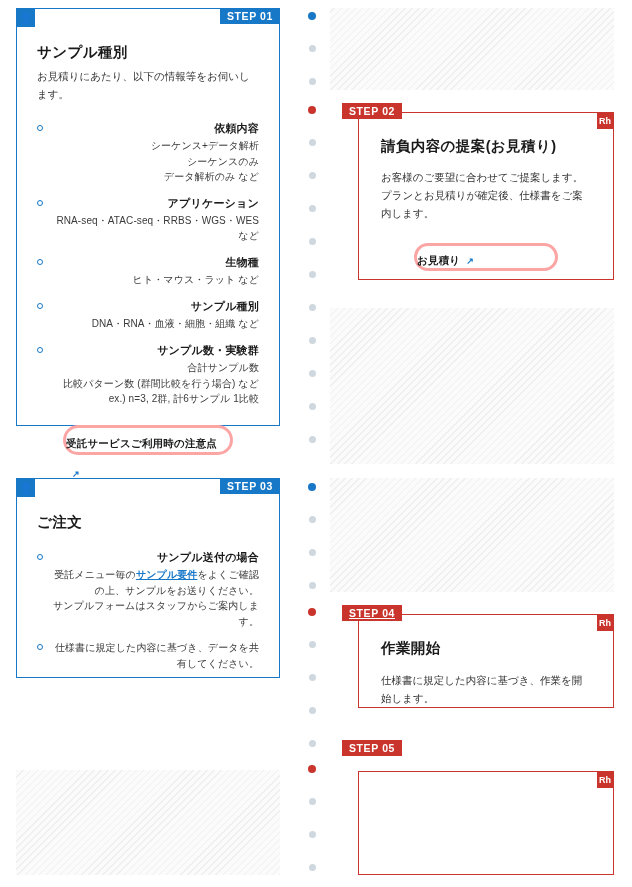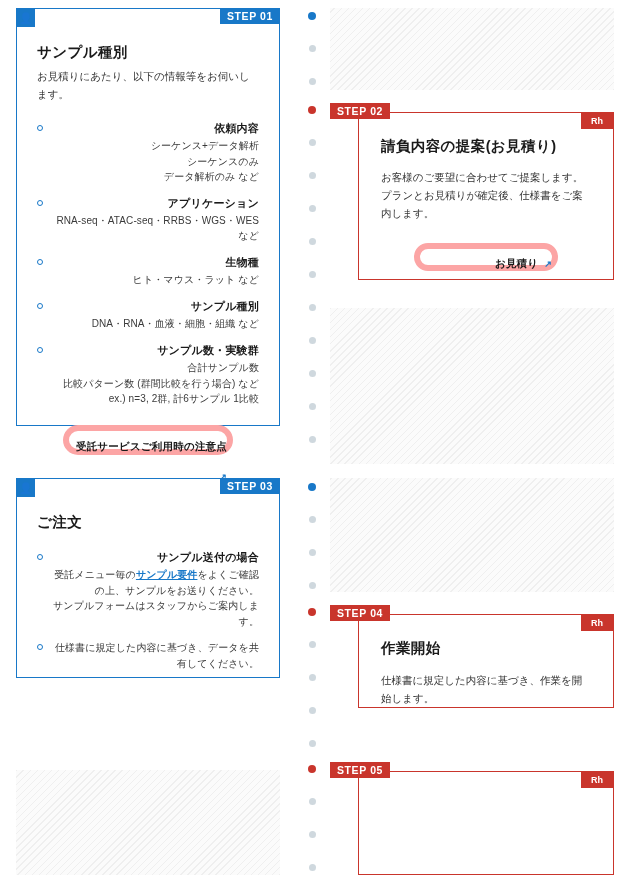--- a/index.html
+++ b/index.html
@@ -63,21 +63,21 @@
     background: #1878c8;
     color: #ffffff;
     font-size: 11px;
     line-height: 18px;
     text-align: center;
   }
   .corner-icon-r {
     position: absolute;
     right: 0;
     top: 0;
-    width: 32px;
+    width: 16px;
     height: 16px;
     background: #c9352c;
     color: #ffffff;
     font-size: 9px;
     line-height: 16px;
     text-align: center;
     font-weight: bold;
   }
 
   .step-badge {
@@ -85,21 +85,21 @@
     height: 16px;
     line-height: 16px;
     color: #ffffff;
     font-size: 10.5px;
     font-weight: bold;
     letter-spacing: 0.6px;
     padding: 0 7px;
     white-space: nowrap;
   }
   .step-badge.blue { background: #1878c8; }
-  .step-badge.red  { background: #c9352c; }
+  .step-badge.red  { background: #c9352c; margin-left: 12px; }
 
   .card-title {
     font-size: 14.5px;
     font-weight: bold;
     color: #1a1a1a;
     margin: 0;
     letter-spacing: 0.4px;
   }
   .card-lead {
     font-size: 10.5px;
@@ -144,27 +144,27 @@
     line-height: 1.55;
     display: block;
     margin-top: 2px;
     letter-spacing: 0.1px;
   }
 
   .pill-btn {
     display: block;
     box-sizing: border-box;
     margin: 0 auto;
-    border: 6px solid #fca5a5;
+    border: 3px solid #fca5a5;
     border-radius: 18px;
     background: #ffffff;
     font-size: 10.5px;
     font-weight: bold;
     color: #1a1a1a;
-    text-align: right;
+    text-align: left;
     position: relative;
     letter-spacing: 0.2px;
   }
   .pill-btn .arrow {
     color: #1878c8;
     font-size: 9px;
     margin-left: 6px;
   }
 
   .link-inline {
@@ -298,20 +298,20 @@
     <div class="step-badge blue" style="right:-1px; top:-1px;">STEP 03</div>
   </div>
 
   <div class="card red" style="left:358px; top:614px; width:256px; height:94px;">
     <div class="corner-icon-r">Rh</div>
     <div style="padding:24px 22px 0 22px;">
       <div class="card-title">作業開始</div>
       <div class="card-lead" style="margin-top:14px;">仕様書に規定した内容に基づき、作業を開始します。</div>
     </div>
   </div>
-  <div class="step-badge red" style="left:330px; top:605px;">STEP 04</div>
+  <div class="step-badge red" style="left:330px; top:605px;text-decoration:underline;">STEP 04</div>
 
   <div class="card red" style="left:358px; top:771px; width:256px; height:104px;">
     <div class="corner-icon-r">Rh</div>
   </div>
-  <div class="step-badge red" style="left:330px; top:762px;">STEP 05</div>
+  <div class="step-badge red" style="left:330px; top:740px;">STEP 05</div>
 
 </div>
 
 </body></html>

